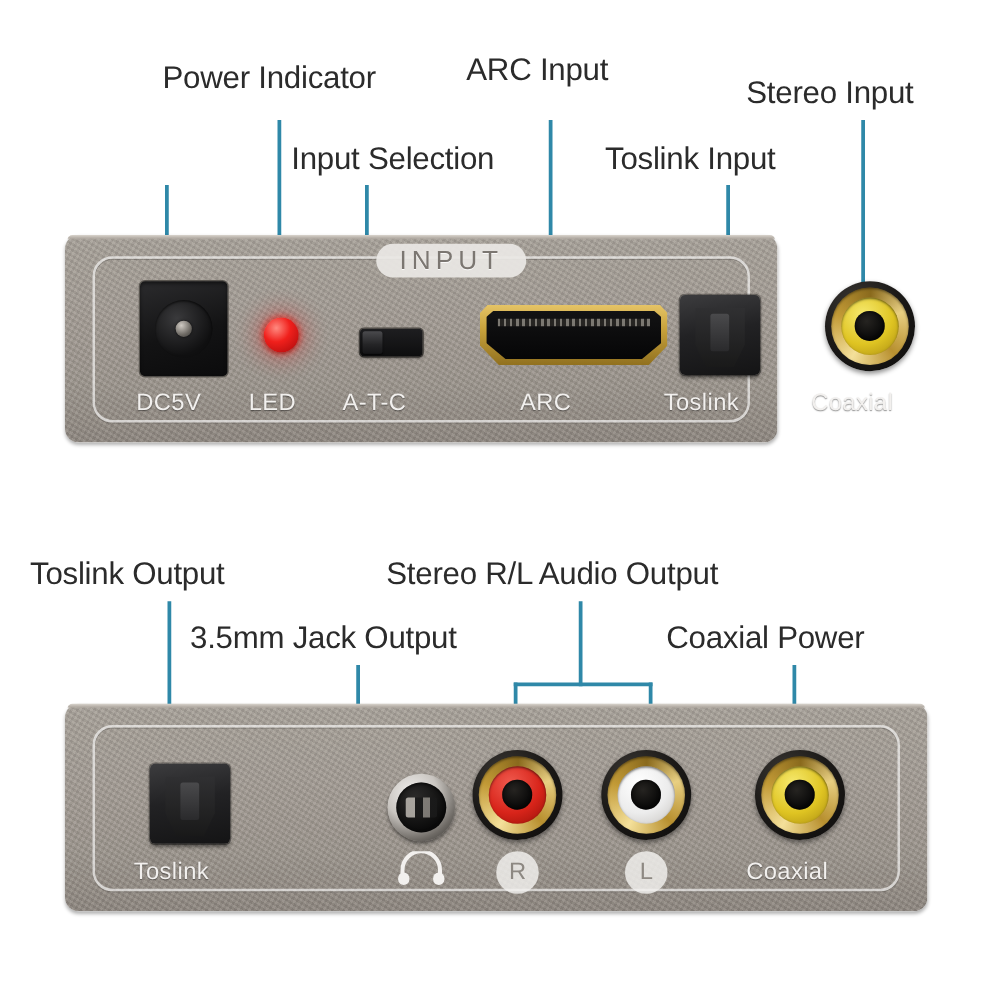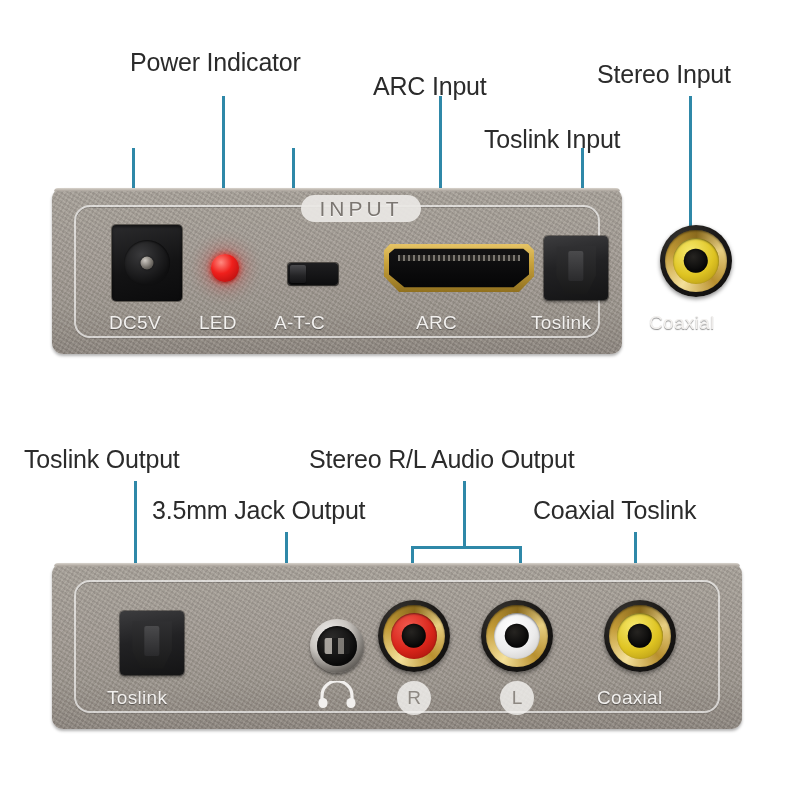--- a/index.html
+++ b/index.html
@@ -142,22 +142,23 @@
     font-size:19px;color:#8d8882;}
 
   .hp-ico{position:absolute;color:#f2f0ee;}
 </style>
 </head>
 <body>
 
 <div class="stage">
 
   <div class="callout" style="left:130px; top:50px;">Power Indicator</div>
-  <div class="callout" style="left:373px; top:74px;">ARC Input</div>
-  <div class="callout" style="left:484px; top:115px;margin-top:12px;">Toslink Input</div>
+  <div class="callout" style="left:233px; top:115px;">Input Selection</div>
+  <div class="callout" style="left:373px; top:44px;">ARC Input</div>
+  <div class="callout" style="left:484px; top:115px;">Toslink Input</div>
   <div class="callout" style="left:597px; top:62px;">Stereo Input</div>
 
   <div class="leader" style="left:132px; top:148px; height:117px;"></div>
   <div class="leader" style="left:222px; top:96px;  height:185px;"></div>
   <div class="leader" style="left:292px; top:148px; height:135px;"></div>
   <div class="leader" style="left:439px; top:96px;  height:184px;"></div>
   <div class="leader" style="left:581px; top:148px; height:112px;"></div>
   <div class="leader" style="left:689px; top:96px;  height:155px;"></div>
 
   <div class="device" style="left:52px; top:188px; width:570px; height:166px;text-decoration:underline;">
@@ -197,21 +198,21 @@
       <div class="gold"></div>
       <div class="ring"></div>
       <div class="hole"></div>
     </div>
     <div class="cap" style="left:597px; top:124px;">Coaxial</div>
   </div>
 
   <div class="callout" style="left:24px;  top:447px;">Toslink Output</div>
   <div class="callout" style="left:152px; top:498px;">3.5mm Jack Output</div>
   <div class="callout" style="left:309px; top:447px;">Stereo R/L Audio Output</div>
-  <div class="callout" style="left:533px; top:498px;">Coaxial Toslink</div>
+  <div class="callout" style="left:533px; top:498px;">Coaxial Power</div>
 
   <div class="leader" style="left:134px; top:481px; height:153px;"></div>
   <div class="leader" style="left:285px; top:532px; height:109px;"></div>
   <div class="leader" style="left:463px; top:481px; height:68px;"></div>
   <div class="bracket" style="left:411px; top:546px; width:105px; height:92px;"></div>
   <div class="leader" style="left:634px; top:532px; height:102px;"></div>
 
   <div class="device" style="left:52px; top:563px; width:690px; height:166px;">
 
     <div class="engrave" style="left:22px; top:17px; right:22px; bottom:16px;"></div>

